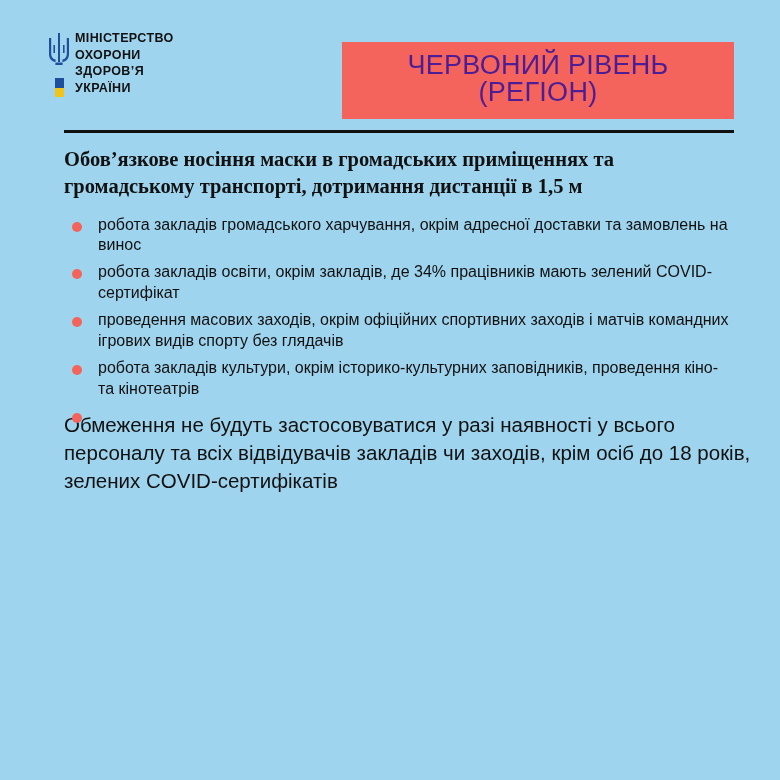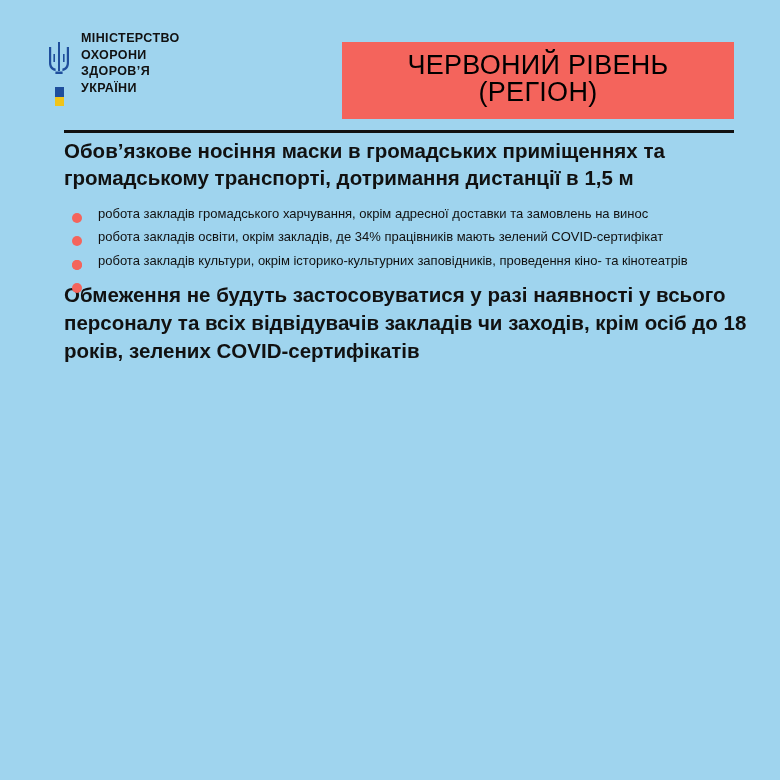--- a/index.html
+++ b/index.html
@@ -25,22 +25,22 @@
   
   .header {
     display: flex;
     align-items: flex-start;
     padding-top: 28px;
     height: 92px;
     box-sizing: border-box;
   }
   .logo {
     display: flex;
-    align-items: flex-end;
-    gap: 9px;
+    align-items: flex-start;
+    gap: 3px;
     width: 230px;
     flex: 0 0 auto;
   }
   .emblem {
     width: 26px;
     height: 56px;
     position: relative;
     flex: 0 0 auto;
     margin-top: 4px;
   }
@@ -75,80 +75,81 @@
     padding-top: 2px;
   }
   .logo-text div {
     white-space: nowrap;
   }
 
   .level-badge {
     margin-left: auto;
     margin-top: 14px;
     background: #f4645c;
-    color: #000000;
+    color: #4c1d95;
     font-size: 27px;
     font-weight: normal;
     letter-spacing: 0.3px;
     padding: 10px 16px 13px 16px;
     width: 392px;
     box-sizing: border-box;
     text-align: center;
     line-height: 1;
   }
 
   
   .divider {
     height: 3px;
     background: #111111;
     margin: 38px 0 0 18px;
     width: 670px;
   }
 
   
   .intro {
-    margin: 4px 0 0 18px;
+    margin: 13px 0 0 18px;
     font-size: 20.5px;
     font-weight: bold;
     line-height: 1.33;
     width: 680px;
+    font-family: Liberation Serif, serif;
   }
   .forbidden-title {
     margin: 20px 0 0 18px;
     font-size: 21px;
     font-weight: bold;
   }
 
   ul.rules {
     list-style: none;
     margin: 14px 0 0 0;
     padding: 0 0 0 26px;
   }
   ul.rules li {
     position: relative;
     padding-left: 26px;
     margin-bottom: 7px;
-    font-size: 13px;
+    font-size: 16px;
     line-height: 1.28;
     max-width: 690px;
   }
   ul.rules li .dot {
     position: absolute;
     left: 0;
     top: 7px;
     width: 10px;
     height: 10px;
     border-radius: 50%;
     background: #f4645c;
   }
 
   .footer-note {
     margin: 12px 0 0 18px;
     font-size: 20.5px;
-    font-weight: bold;
+    font-weight: normal;
     line-height: 1.35;
     width: 690px;
   }
 </style>
 </head>
 <body>
 
 <div class="page">
 
   <div class="header">
@@ -188,20 +189,21 @@
     <li>
       <span class="dot"></span>
       <span>робота закладів громадського харчування, окрім адресної доставки та замовлень на винос</span>
     </li>
     <li>
       <span class="dot"></span>
       <span>робота закладів освіти, окрім закладів, де 34% працівників мають зелений COVID-сертифікат</span>
     </li>
     <li>
       <span class="dot"></span>
+      <span>проведення масових заходів, окрім офіційних спортивних заходів і матчів командних ігрових видів спорту без глядачів</span>
     </li>
     <li>
       <span class="dot"></span>
       <span>робота закладів культури, окрім історико-культурних заповідників, проведення кіно- та кінотеатрів</span>
     </li>
     <li>
       <span class="dot"></span>
     </li>
   </ul>
 

